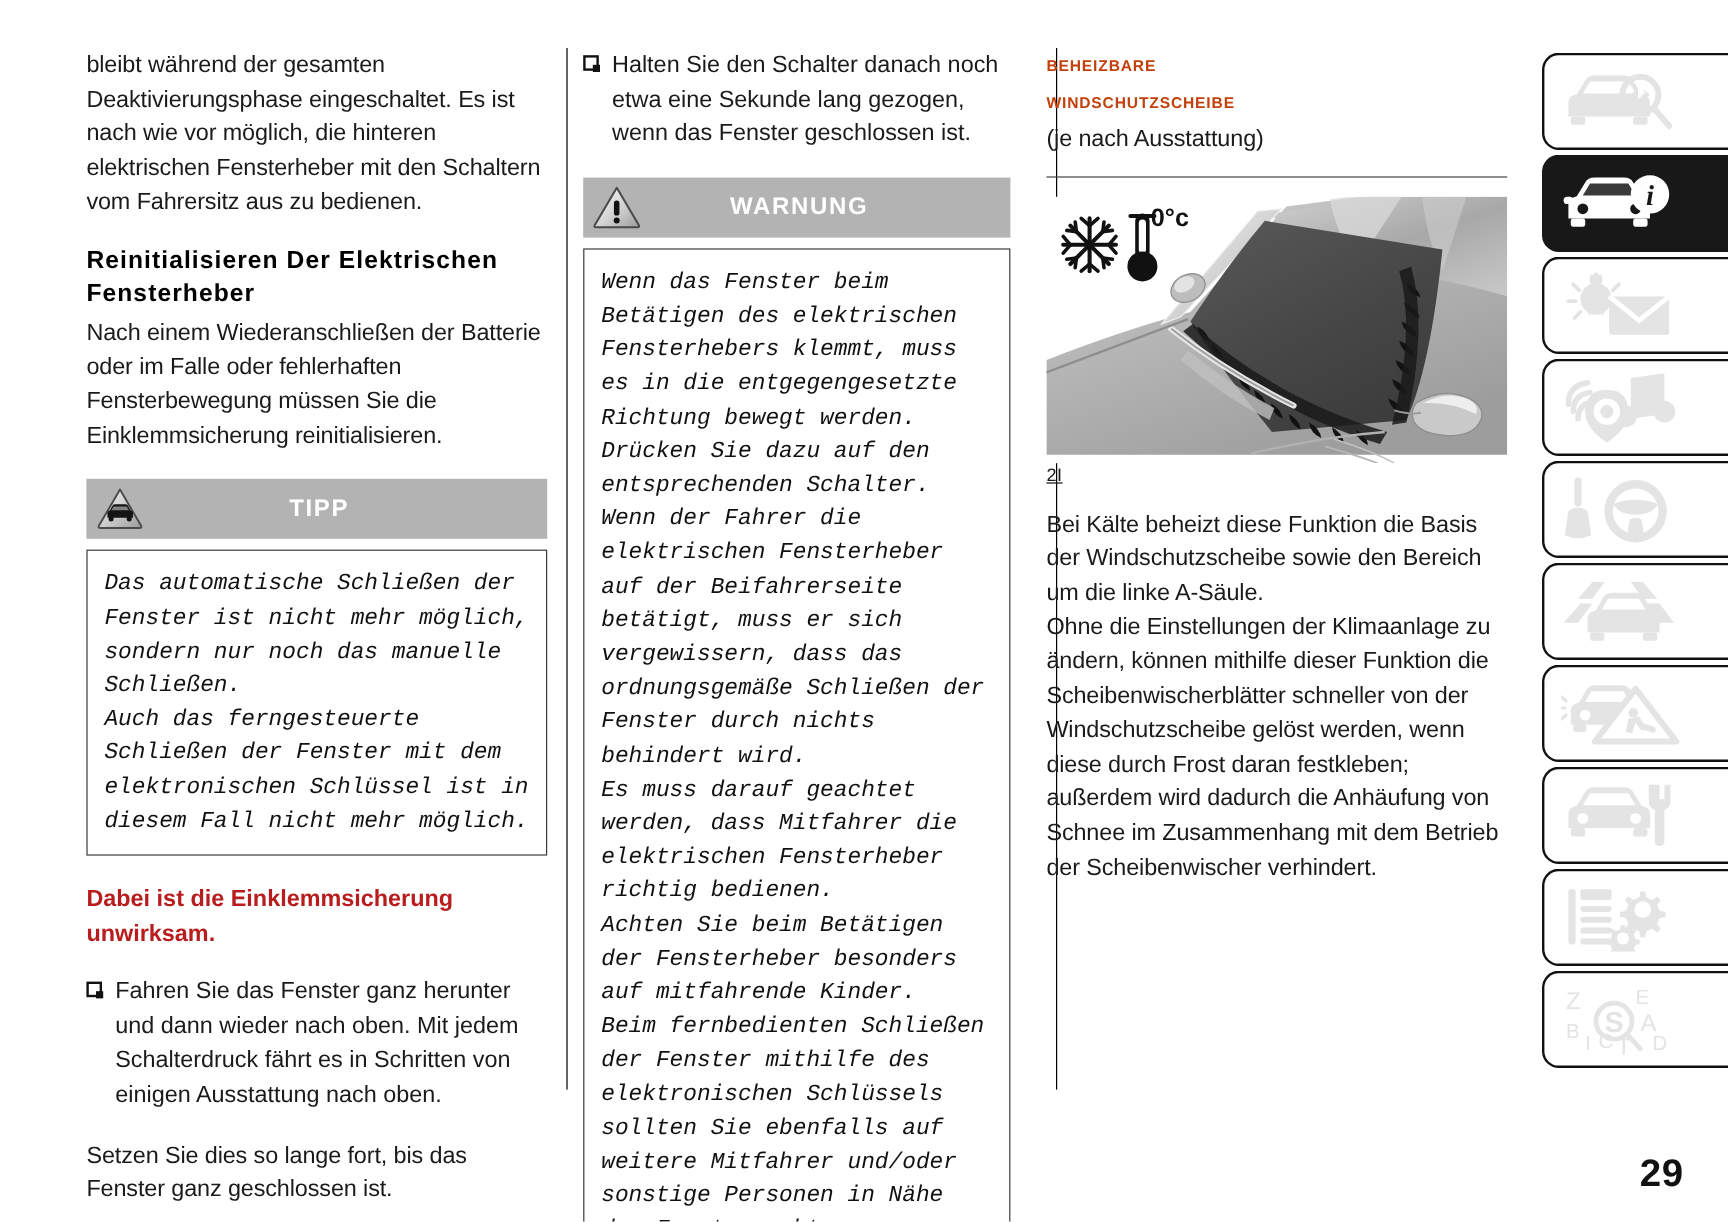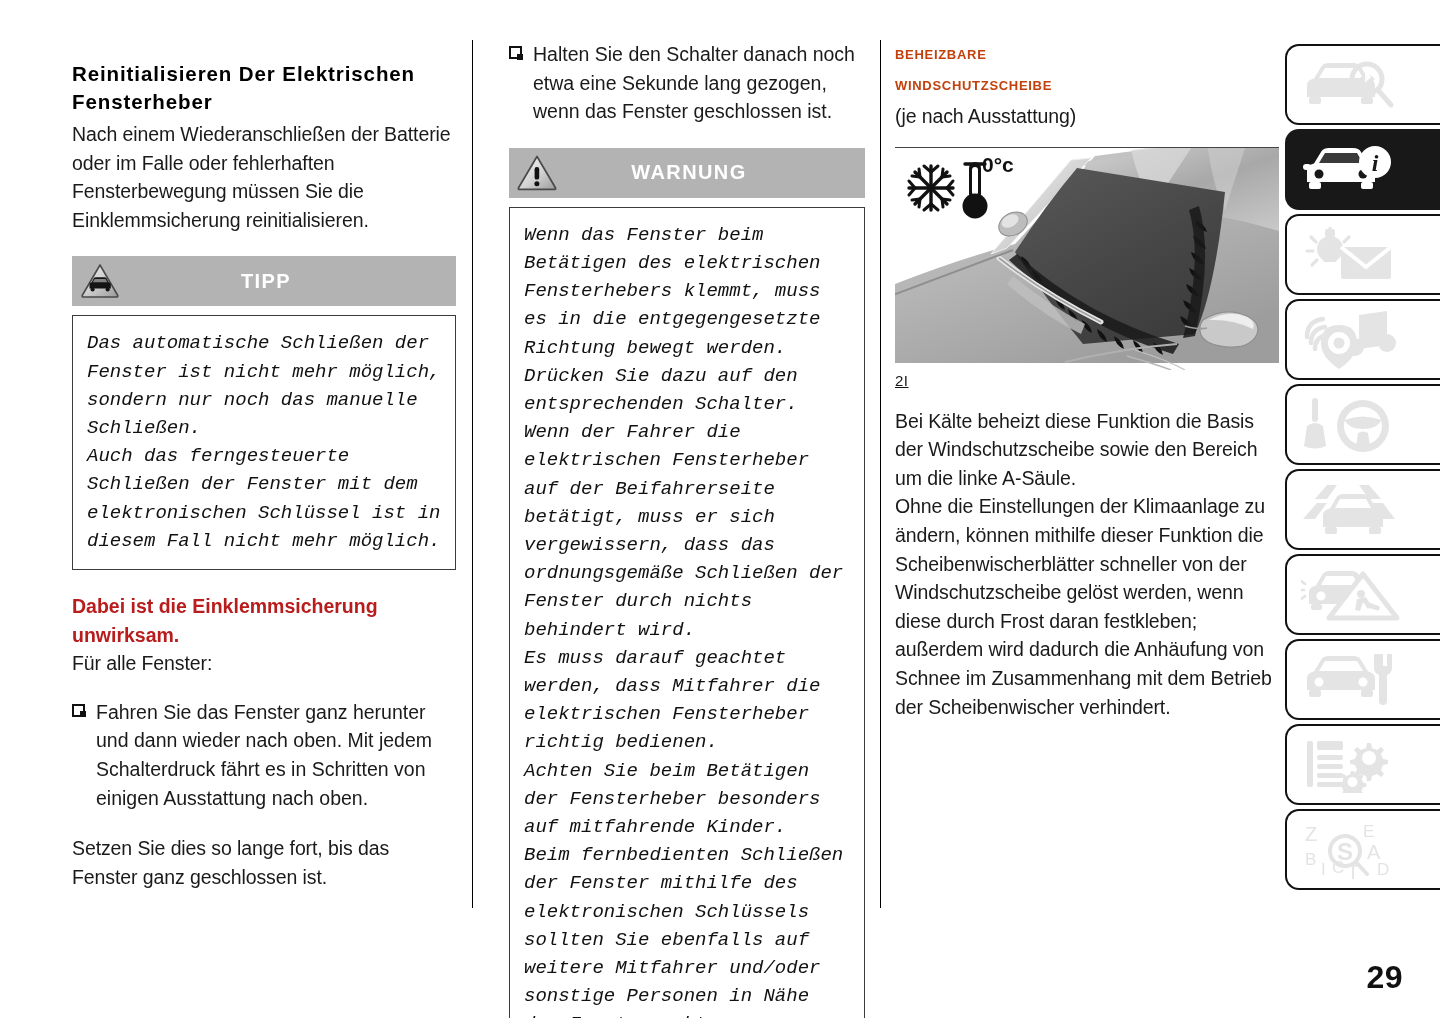--- a/index.html
+++ b/index.html
@@ -30,21 +30,21 @@
     width: 1212px; height: 880px;
     display: flex;
   }
   .col {
     position: relative;
     width: 384px;
     padding-right: 0;
   }
   .col-1 { width: 384px; }
   .col-gap { width: 30px; }
-  .col-2 { width: 356px; margin-left: 23px; }
+  .col-2 { width: 356px; }
   .col-3 { width: 384px; }
 
   .divider {
     position: absolute;
     top: 0;
     width: 1px;
     height: 868px;
     background: #000000;
   }
   .divider-1 { left: 400px; }
@@ -156,21 +156,21 @@
     font-size: 19px;
     line-height: 28.2px;
     font-style: italic;
     color: #111111;
   }
 
   
   .figure {
     margin-top: 16px;
     border-top: 1.5px solid #444444;
-    padding-top: 0;
+    padding-top: 16px;
     text-decoration: underline;
   }
   .figure-img {
     position: relative;
     width: 384px;
     height: 222px;
     background: #ffffff;
     overflow: hidden;
   }
   .fig-caption {
@@ -221,20 +221,21 @@
 
 <div class="page">
 
   <div class="columns">
 
     <div class="divider divider-1"></div>
     <div class="divider divider-2"></div>
 
     <div class="col col-1">
 
+      <p class="body">bleibt während der gesamten Deaktivierungsphase eingeschaltet. Es ist nach wie vor möglich, die hinteren elektrischen Fensterheber mit den Schaltern vom Fahrersitz aus zu bedienen.</p>
 
       <h2 class="sec-title">Reinitialisieren Der Elektrischen Fensterheber</h2>
 
       <p class="body">Nach einem Wiederanschließen der Batterie oder im Falle oder fehlerhaften Fensterbewegung müssen Sie die Einklemmsicherung reinitialisieren.</p>
 
       <div class="callout">
         <div class="callout-head">
           <div class="hicon">
             <svg width="40" height="36" viewBox="0 0 40 36">
               <defs>
@@ -254,21 +255,20 @@
           <div class="htitle">TIPP</div>
         </div>
         <div class="callout-body bordered-all">
           <p>Das automatische Schließen der Fenster ist nicht mehr möglich, sondern nur noch das manuelle Schließen.<br>Auch das ferngesteuerte Schließen der Fenster mit dem elektronischen Schlüssel ist in diesem Fall nicht mehr möglich.</p>
         </div>
       </div>
 
       <div class="spacer-md"></div>
 
       <p class="strong">Dabei ist die Einklemmsicherung unwirksam.</p>
-      <p class="body">Für alle Fenster:</p>
 
       <div class="bullet-item">
         <div class="bullet-glyph">
             <span class="sq"></span>
           </div>
         <div class="bullet-text">Fahren Sie das Fenster ganz herunter und dann wieder nach oben. Mit jedem Schalterdruck fährt es in Schritten von einigen Ausstattung nach oben.</div>
       </div>
 
       <div class="spacer-md"></div>
 

